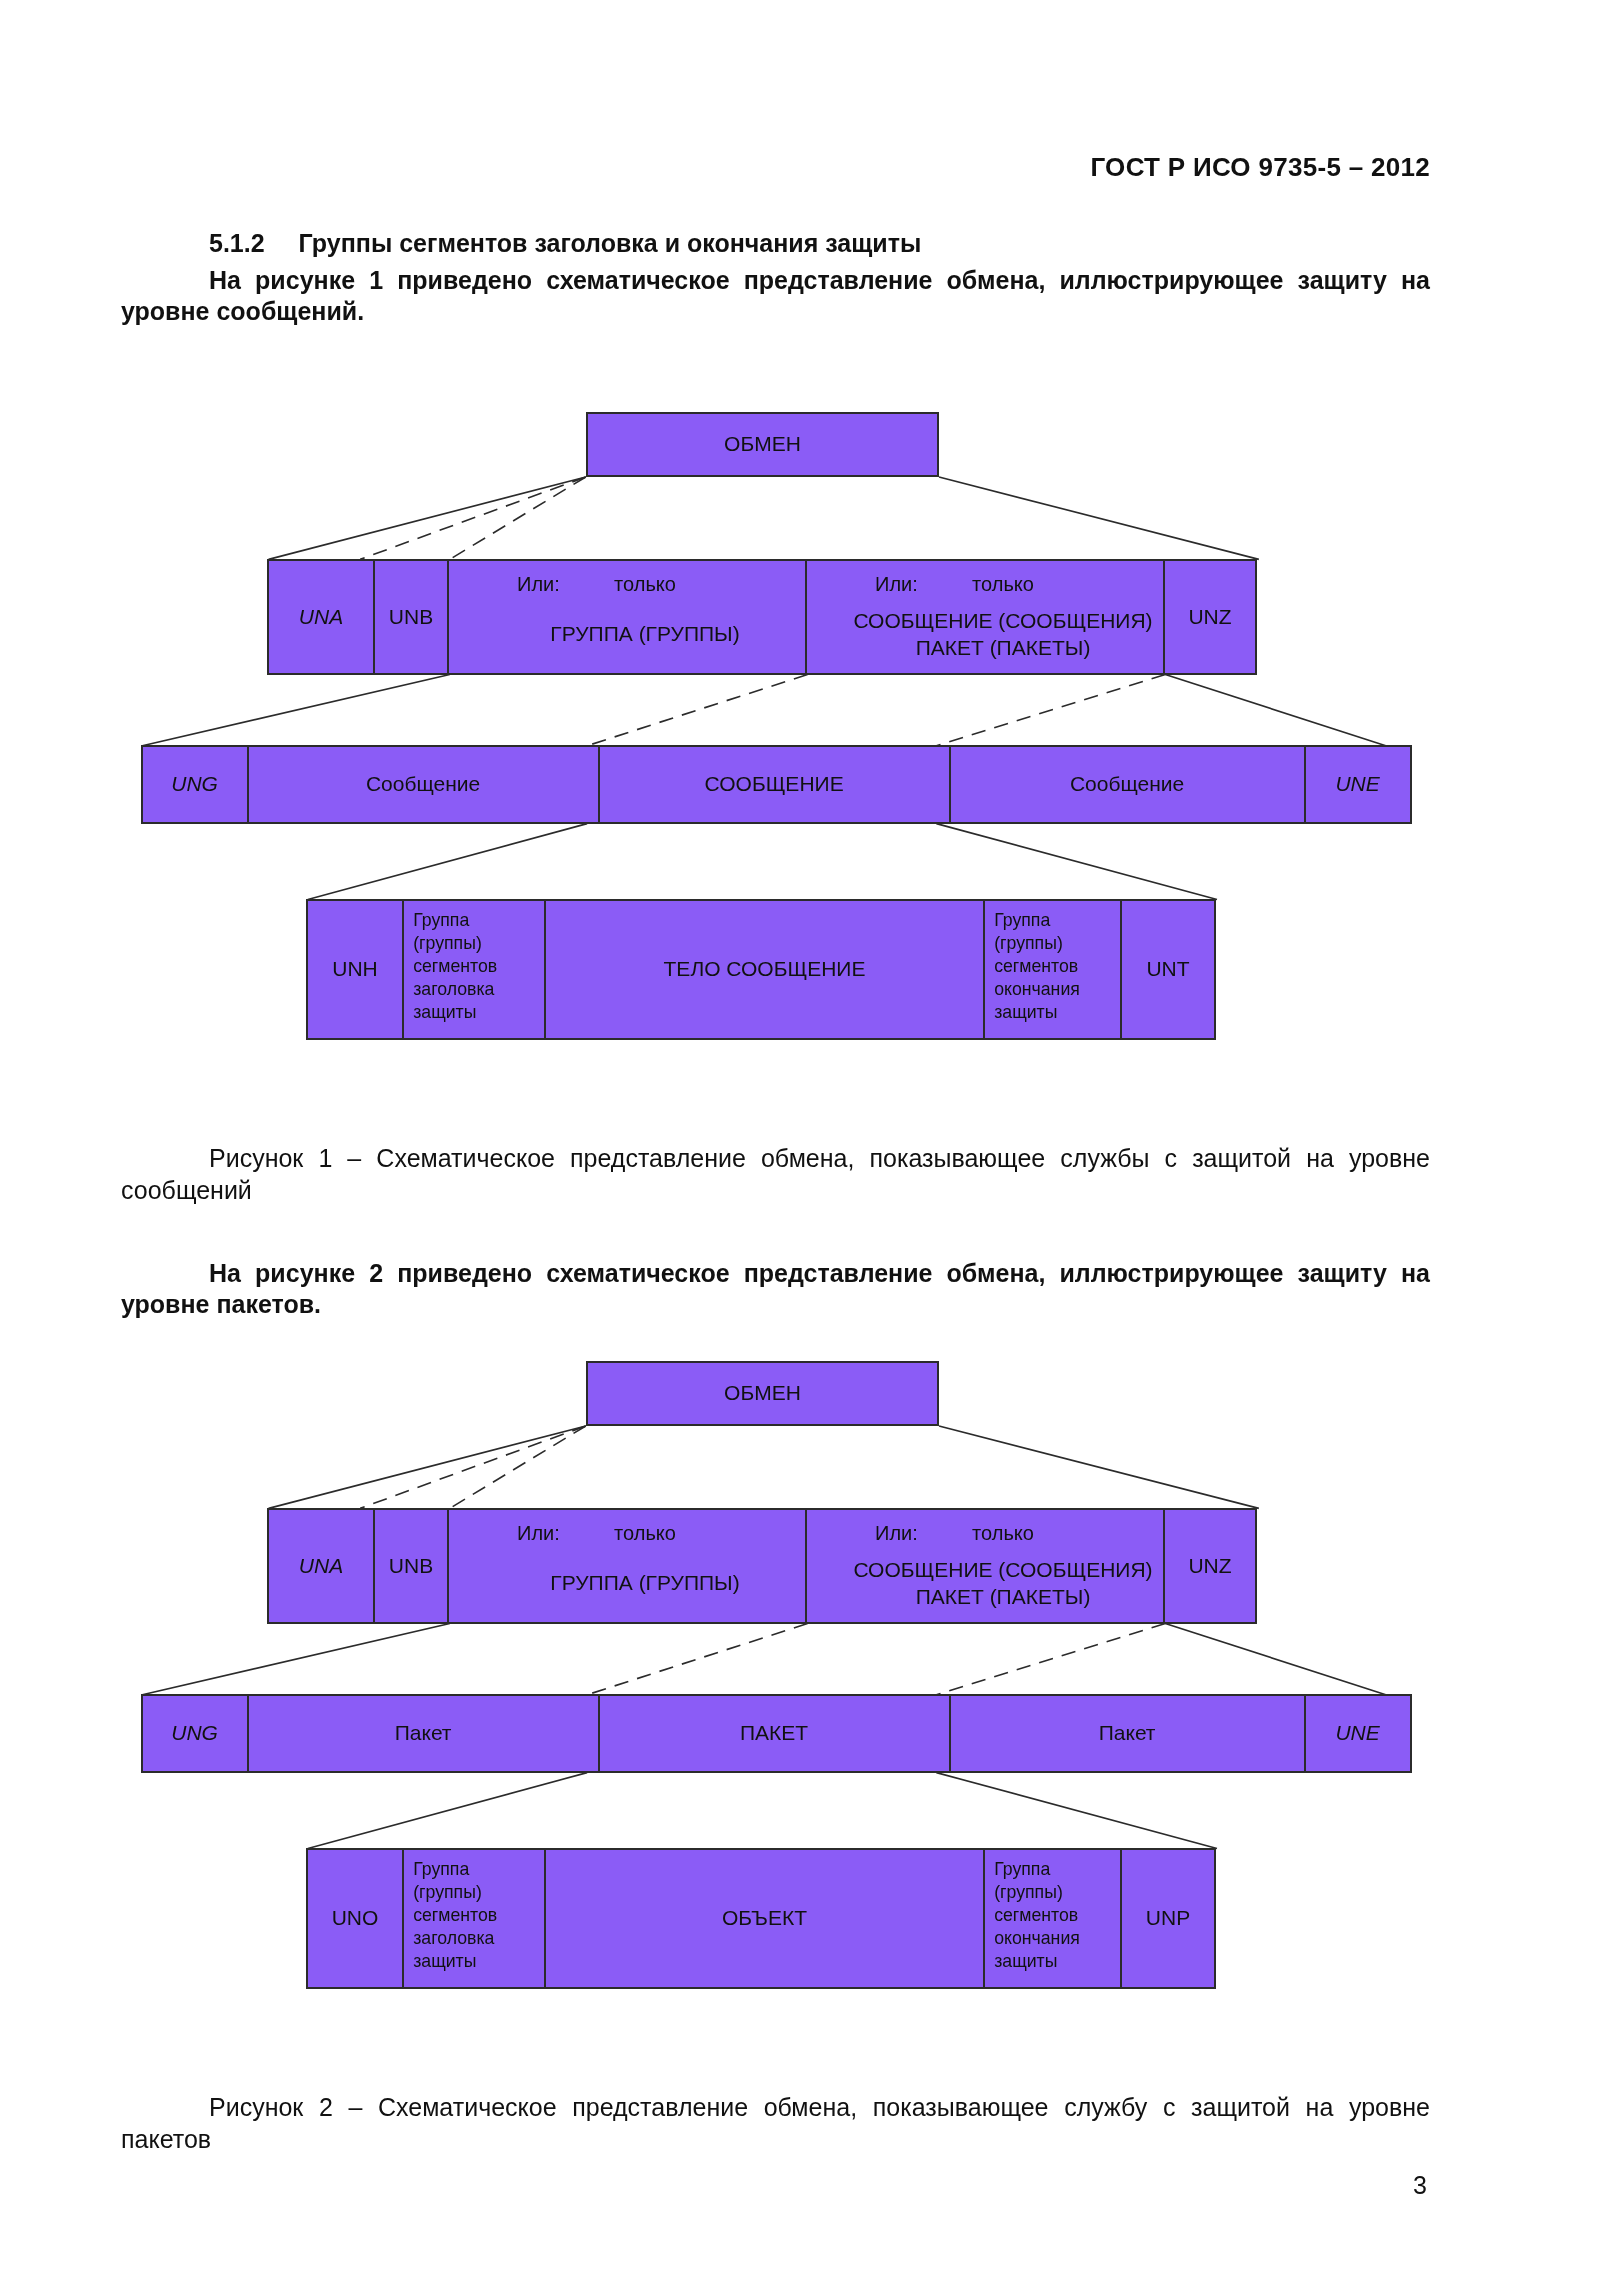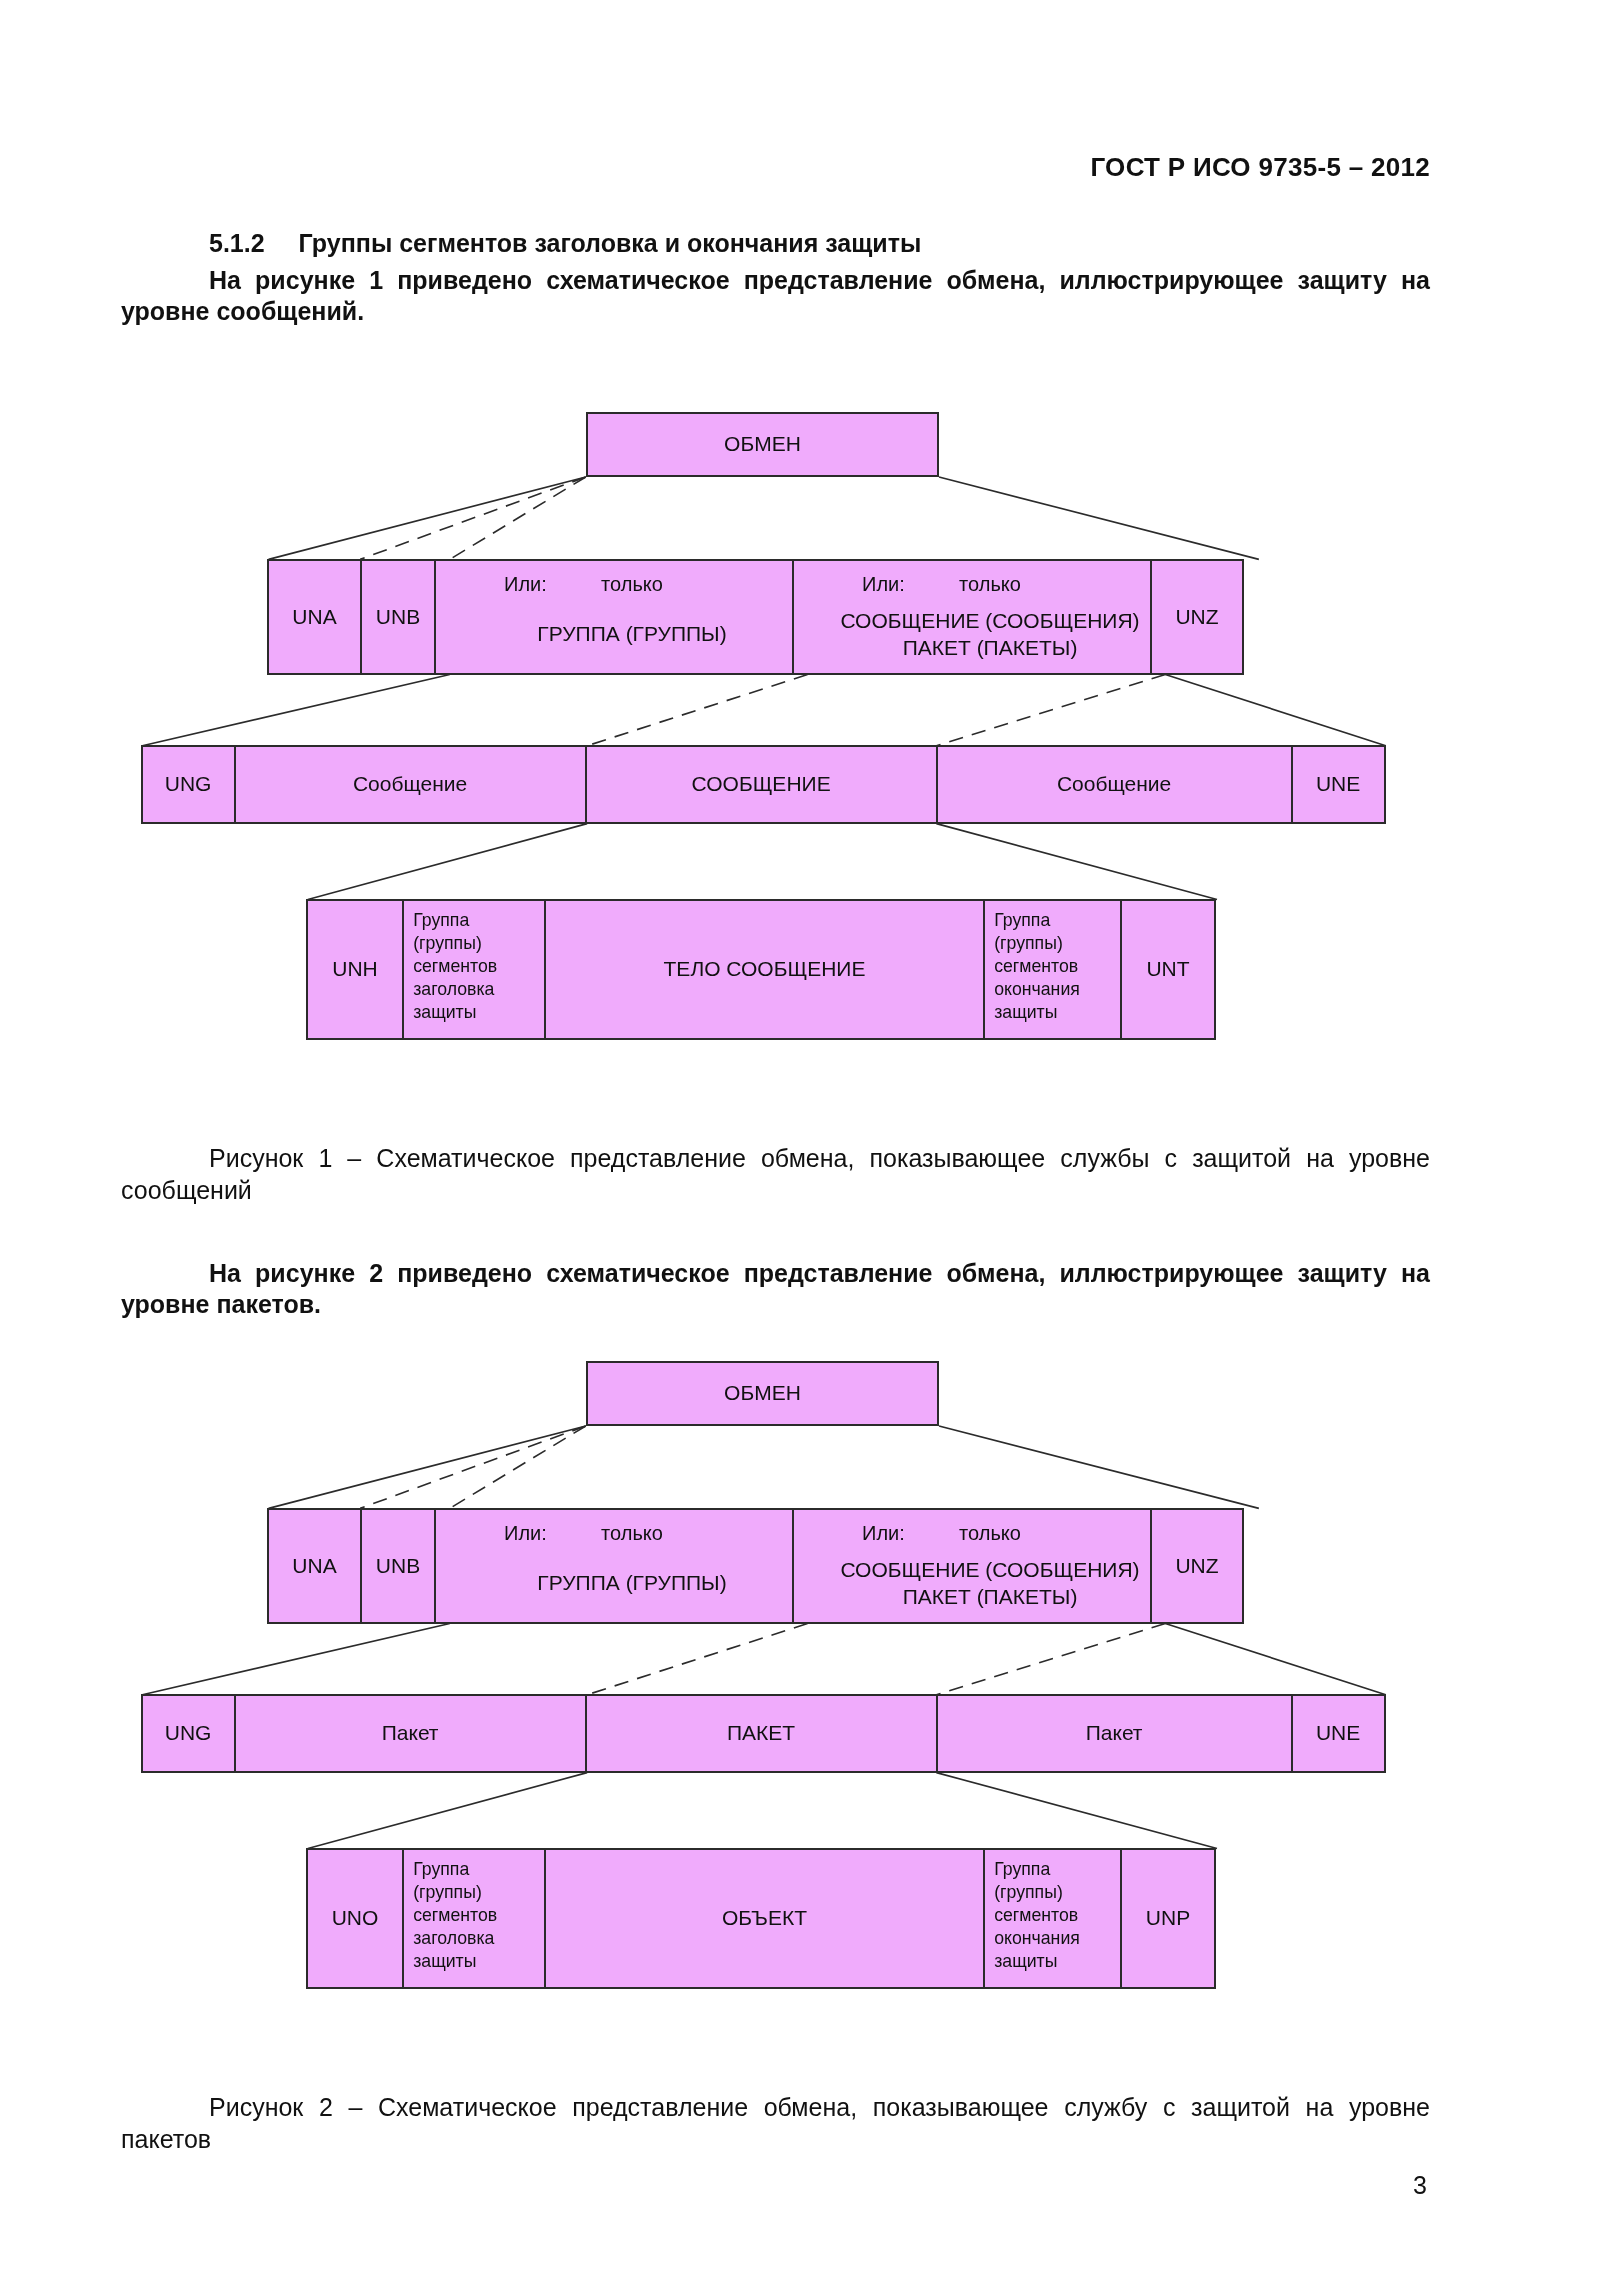--- a/index.html
+++ b/index.html
@@ -55,36 +55,36 @@
     width: 1309px;
     height: 641px;
   }
   .figure-1 { margin-top: 77px; }
   .figure-2 { margin-top: 33px; }
   .fig-svg { position: absolute; left: 0; top: 0; }
   .fig-svg line { stroke: #2b2b2b; stroke-width: 2.5; }
   .fig-svg line.dashed { stroke-dasharray: 22 14; }
   .box {
     border: 2px solid #2b2b2b;
-    background: #f0abfc;
+    background: #8b5cf6;
     display: flex;
     align-items: center;
     justify-content: center;
     text-align: center;
     font-size: 21px;
     line-height: 1.25;
     position: relative;
   }
   .row { position: absolute; display: flex; }
   .row .box + .box { margin-left: -2px; }
   .r1 { left: 146px; top: 154px; height: 116px; }
   .r2 { left: 19.6px;  top: 340px; height: 79px; }
   .r3 { left: 185px; top: 494px; height: 141px; }
   .obmen { position: absolute; left: 465px; top: 6.5px; width: 353px; height: 65px; }
-  .w140 { width: 76px; } .w143 { width: 94px; } .w145 { width: 95px; }
+  .w140 { width: 76px; } .w143 { width: 94px; } .w145 { width: 108px; font-style: italic; }
   .w147 { width: 96px; } .w150 { width: 98px; } .w213 { width: 139px; }
   .w220 { width: 144px; } .w540 { width: 353px; } .w545 { width: 357px; }
   .w550 { width: 360px; padding-left: 36px; } .w674 { width: 441px; }
   .big { flex-direction: column; justify-content: flex-start; padding-top: 10.5px; }
   .orline { position: relative; width: 100%; height: 31px; font-size: 20px; }
   .orline .or   { position: absolute; left: 10%; top: 0; }
   .orline .only { position: absolute; left: 0; right: 0; top: 0; text-align: center; }
   .biglabel {
     flex: 1;
     display: flex;

